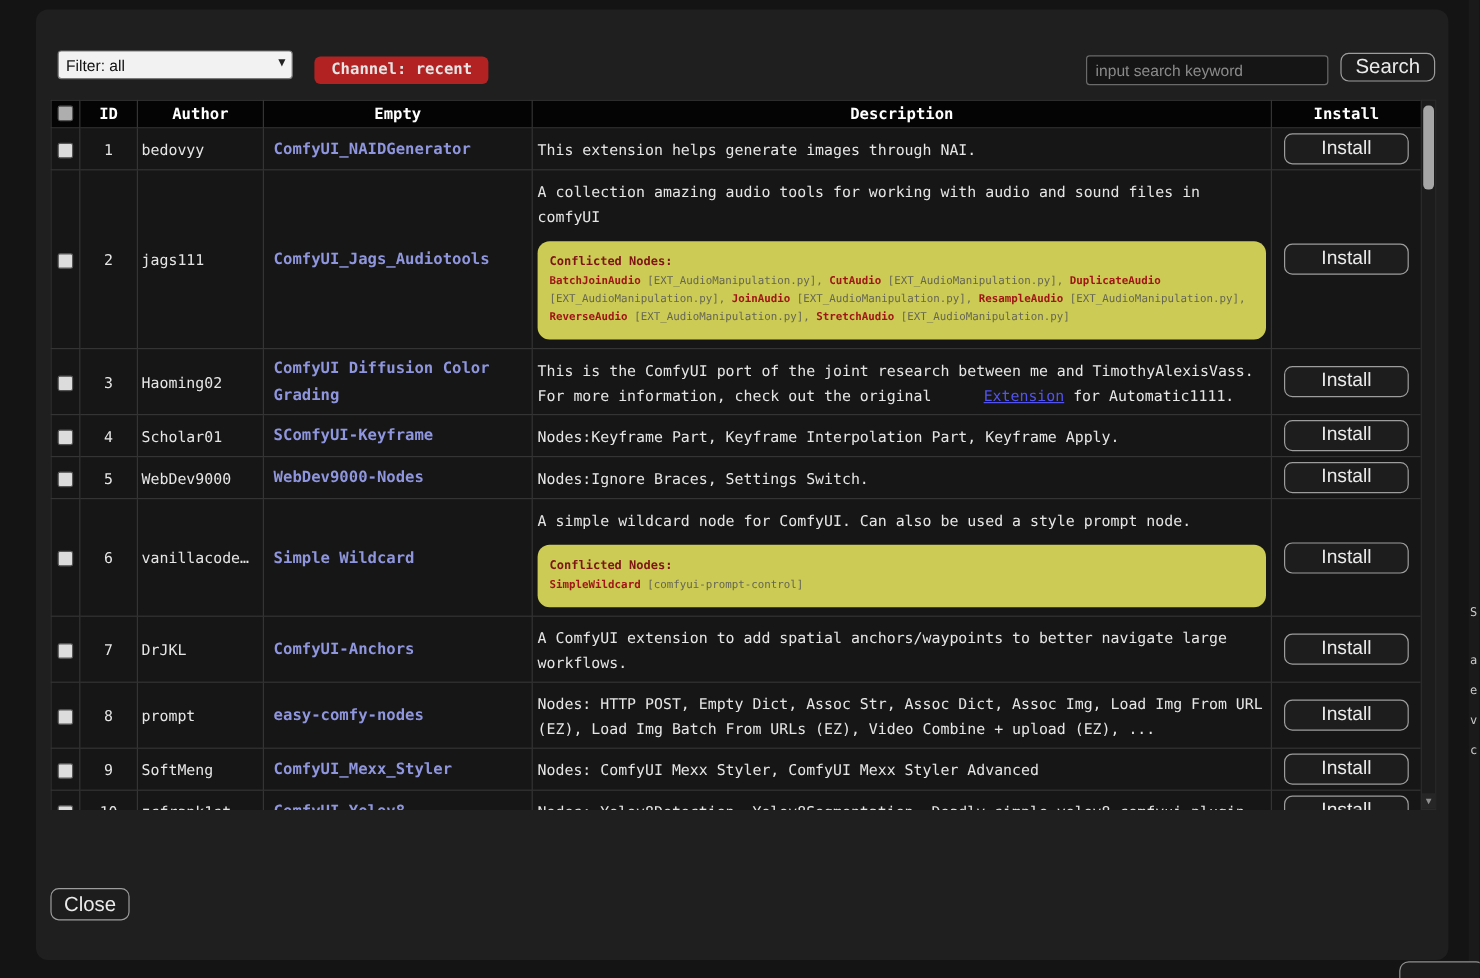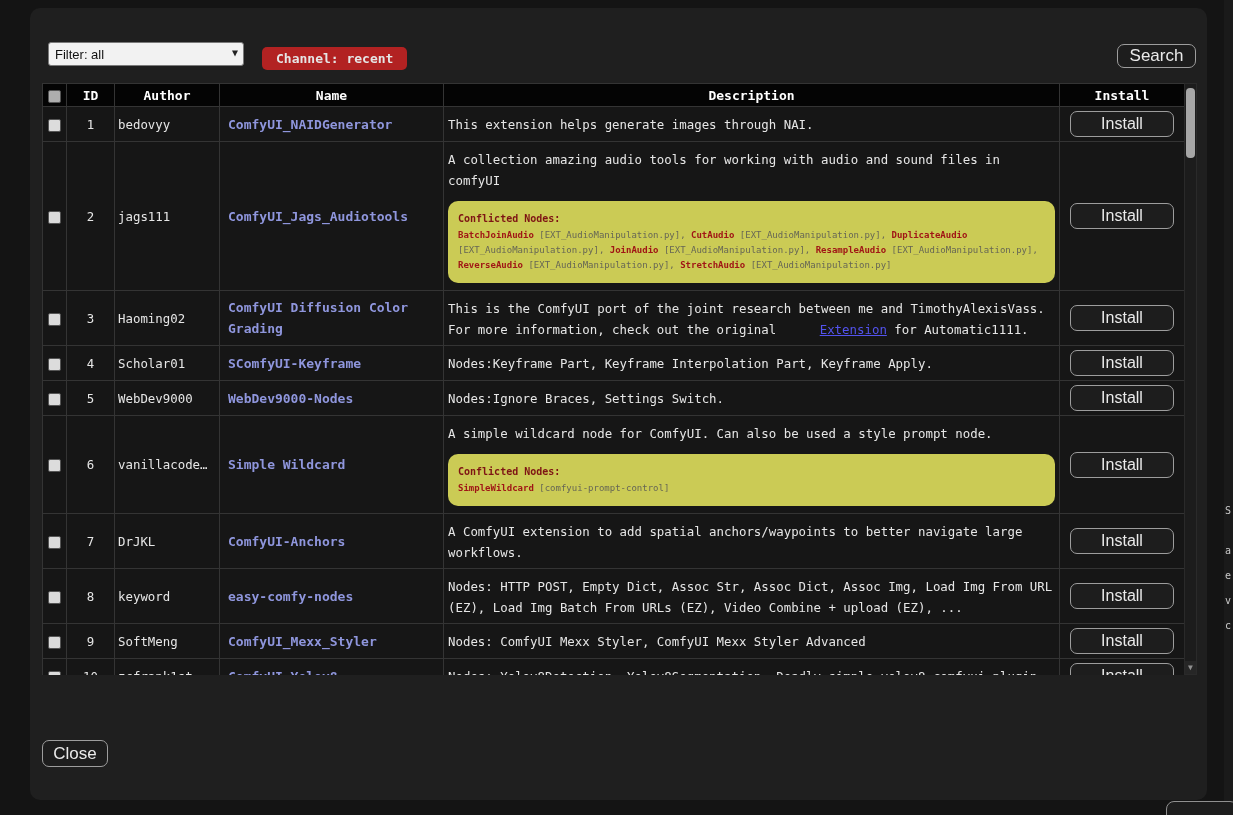--- a/index.html
+++ b/index.html
@@ -131,41 +131,42 @@
 
   <div class="select-wrap">
     <select>
       <option>Filter: all</option>
     </select>
     <span class="select-arrow">▼</span>
   </div>
 
   <span class="badge">Channel: recent</span>
 
+  <input class="search-input" type="text" placeholder="input search keyword" style="">
   <button class="btn search-btn">Search</button>
 
   <div class="table-area">
     <div class="grid-wrap">
       <table>
         <colgroup>
           <col style="width:24px">
             <col style="width:48px">
             <col style="width:105px">
           <col style="width:224px">
             <col style="width:616px">
             <col style="width:125px">
         </colgroup>
         <thead>
           <tr>
             <th>
               <input type="checkbox" style="">
             </th>
             <th>ID</th>
             <th>Author</th>
-            <th>Name</th>
+            <th>Empty</th>
             <th>Description</th>
             <th>Install</th>
           </tr>
         </thead>
         <tbody id="rows">
             <tr>
     <td class="c-check">
       <input type="checkbox" style="">
     </td>
     <td class="c-id">1</td>
@@ -266,21 +267,21 @@
     <td class="c-desc"><span><span>A ComfyUI extension to add spatial anchors/waypoints to better navigate large workflows.</span></span></td>
     <td class="c-install">
       <button class="btn install-btn">Install</button>
     </td>
   </tr>
             <tr>
     <td class="c-check">
       <input type="checkbox" style="">
     </td>
     <td class="c-id">8</td>
-    <td class="c-author">keyword</td>
+    <td class="c-author">prompt</td>
     <td class="c-name">
       <a class="name-link">easy-comfy-nodes</a>
     </td>
     <td class="c-desc"><span><span>Nodes: HTTP POST, Empty Dict, Assoc Str, Assoc Dict, Assoc Img, Load Img From URL (EZ), Load Img Batch From URLs (EZ), Video Combine + upload (EZ), ...</span></span></td>
     <td class="c-install">
       <button class="btn install-btn">Install</button>
     </td>
   </tr>
             <tr>
     <td class="c-check">

